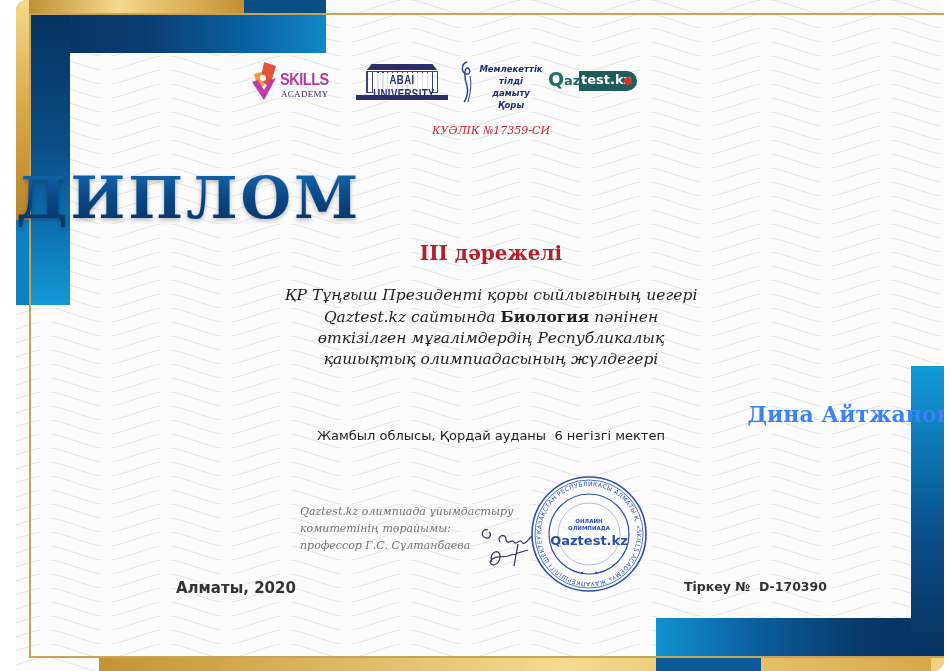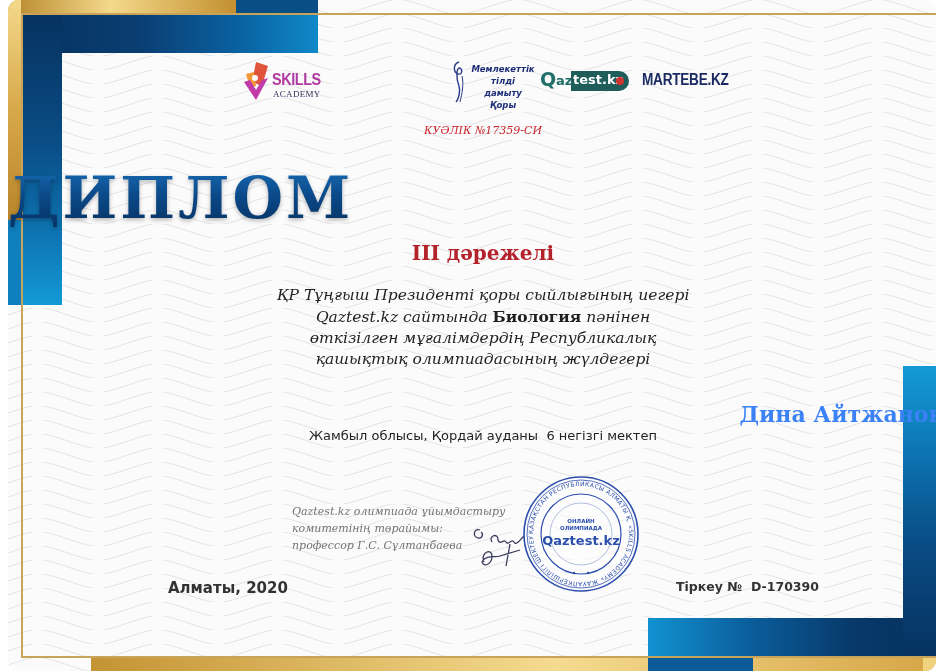--- a/index.html
+++ b/index.html
@@ -1,19 +1,19 @@
 <!DOCTYPE html>
 <html><head>
   <meta charset="utf-8">
   <style>
     * { box-sizing: border-box; margin: 0; padding: 0; }
     html, body { width: 950px; height: 671px; overflow: hidden; background: #ffffff; }
     body { position: relative; font-family: "DejaVu Serif", serif; color: #222; }
 
-    .page { position: absolute; left: 8px; top: 0; width: 928px; height: 671px; background: #fdfdfd; overflow: hidden; border-radius: 11px; }
+    .page { position: absolute; left: 16px; top: 0; width: 928px; height: 671px; background: #fdfdfd; overflow: hidden; border-radius: 11px; }
 
     
     .wave-bg { position: absolute; left: 0; top: 0; width: 950px; height: 671px; }
 
     
     .gold-frame { position: absolute; left: 13px; top: 13px; width: 924px; height: 645px; border: 2px solid #c8a35a; }
 
     
     .tl-gold-top { position: absolute; left: 0; top: 0; width: 228px; height: 13px;
       background: linear-gradient(90deg, #b6862a 0%, #f4d98b 45%, #c39031 100%); }
@@ -130,20 +130,26 @@
       <svg class="skills-mark" viewBox="0 0 28 42">
         <path d="M14 2 L26 6 L20 26 L10 22 Z" fill="#e2533b"></path>
         <path d="M4 14 L12 12 L14 26 L8 28 Z" fill="#f29a3a"></path>
         <path d="M2 22 L14 40 L26 18 L20 20 L14 30 L8 20 Z" fill="#c23aa8"></path>
         <circle cx="13" cy="18" r="3" fill="#fff"></circle>
       </svg>
       <span class="skills-word">SKILLS</span>
       <span class="skills-sub">ACADEMY</span>
     </div>
 
+    <div class="logo logo-abai">
+      <div class="abai-roof"></div>
+      <div class="abai-body"></div>
+      <span class="abai-text">ABAI UNIVERSITY</span>
+      <div class="abai-base"></div>
+    </div>
 
     <div class="logo logo-til">
       <svg class="til-mark" viewBox="0 0 18 44">
         <path d="M9 2 C 3 4, 3 12, 8 14 C 12 15, 13 10, 10 8 C 6 7, 6 18, 9 26 C 11 32, 8 40, 6 42" fill="none" stroke="#2a3a8a" stroke-width="1.4"></path>
         <path d="M12 16 C 14 24, 12 34, 10 42" fill="none" stroke="#2a3a8a" stroke-width="1"></path>
       </svg>
       <div class="til-text">
         <div>Мемлекеттік</div>
         <div>тілді</div>
         <div>дамыту Қоры</div>
@@ -151,23 +157,20 @@
     </div>
 
     <div class="logo logo-qaz">
       <span class="qaz-q">Q</span>
       <span class="qaz-az">az</span>
       <div class="qaz-pill"></div>
       <span class="qaz-pill-text">test.kz</span>
       <div class="qaz-dot"></div>
     </div>
 
-    <div class="logo logo-martebe">
-      <span class="martebe-text">MARTEBE.KZ</span>
-    </div>
   </div>
 
   <div class="license">КУӘЛІК №17359-СИ</div>
 
   <div class="title">ДИПЛОМ</div>
   <div class="degree">III дәрежелі</div>
 
   <div class="body-text">
     <div>ҚР Тұңғыш Президенті қоры сыйлығының иегері</div>
     <div><span>Qaztest.kz сайтында </span><b>Биология</b><span> пәнінен</span></div>

